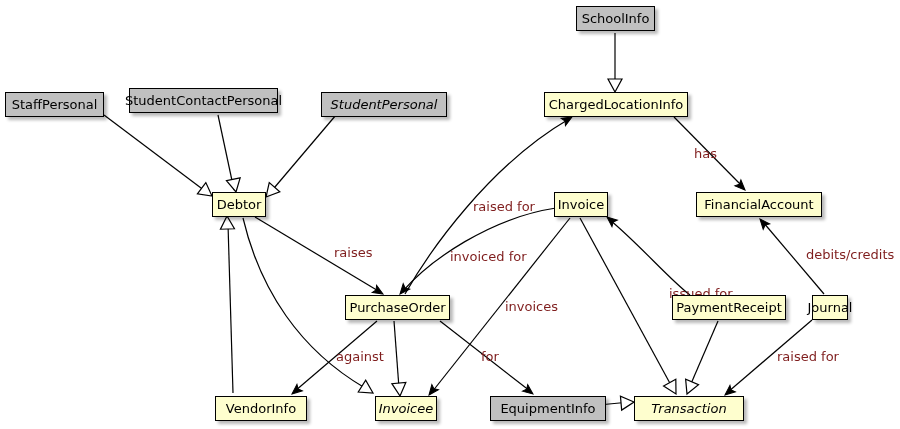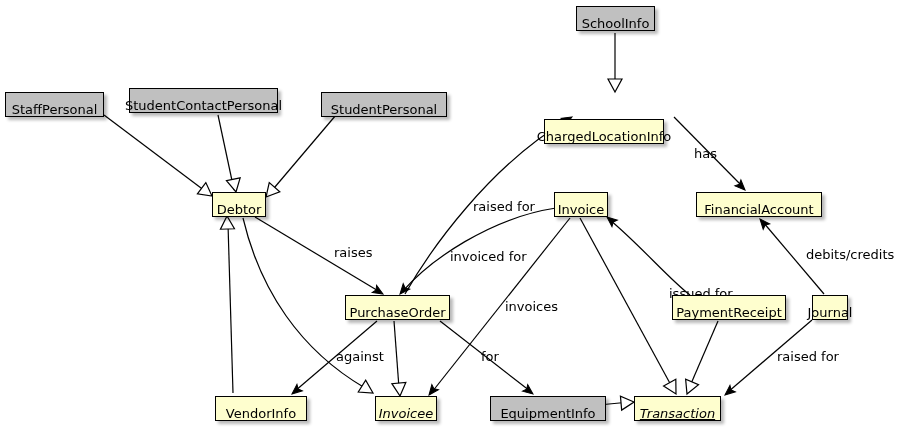--- a/index.html
+++ b/index.html
@@ -22,42 +22,42 @@
     width: 900px;
     height: 429px;
   }
   .node {
     position: absolute;
     box-sizing: border-box;
     border: 1.5px solid #000000;
     font-size: 13px;
     line-height: 1;
     display: flex;
-    align-items: flex-end;
+    align-items: center;
     justify-content: center;
     white-space: nowrap;
     padding: 0 7px;
     height: 25px;
     color: #000000;
     box-shadow: 3px 3px 3px rgba(0,0,0,0.28);
     z-index: 5;
   }
   .node.entity {
     background: #FEFECE;
   }
   .node.external {
     background: #C0C0C0;
   }
   .node.abstract {
     font-style: italic;
   }
   .edge-label {
     position: absolute;
     font-size: 13px;
-    color: #000000;
+    color: #7f1d1d;
     white-space: nowrap;
     background: transparent;
     z-index: 4;
     line-height: 1;
   }
   .edge-line {
     fill: none;
     stroke: #000000;
     stroke-width: 1.2;
   }
@@ -200,27 +200,27 @@
       </g>
     </svg>
 
   <div id="nodes-layer">
       <div class="node external" style="left: 5px; top: 92px; width: 99px;">
         <span>StaffPersonal</span>
       </div>
       <div class="node external" style="left: 129px; top: 88px; width: 149px;">
         <span>StudentContactPersonal</span>
       </div>
-      <div class="node external" style="left: 321px; top: 92px; width: 126px;">
+      <div class="node external" style="left: 321px; top: 92px; width: 126px; font-style: italic;">
         <span>StudentPersonal</span>
       </div>
       <div class="node external" style="left: 576px; top: 6px; width: 79px;">
         <span>SchoolInfo</span>
       </div>
-      <div class="node entity" style="left: 544px; top: 92px; width: 120px; margin-top: 27px;">
+      <div class="node entity" style="left: 544px; top: 92px; width: 144px;">
         <span>ChargedLocationInfo</span>
       </div>
       <div class="node entity" style="left: 212px; top: 192px; width: 54px;">
         <span>Debtor</span>
       </div>
       <div class="node entity" style="left: 554px; top: 192px; width: 54px;">
         <span>Invoice</span>
       </div>
       <div class="node entity" style="left: 696px; top: 192px; width: 126px;">
         <span>FinancialAccount</span>
@@ -236,21 +236,21 @@
       </div>
       <div class="node entity" style="left: 215px; top: 396px; width: 92px;">
         <span>VendorInfo</span>
       </div>
       <div class="node entity abstract" style="left: 375px; top: 396px; width: 62px;">
         <span>Invoicee</span>
       </div>
       <div class="node external" style="left: 490px; top: 396px; width: 116px;">
         <span>EquipmentInfo</span>
       </div>
-      <div class="node entity abstract" style="left: 634px; top: 396px; width: 87px; text-decoration: underline;">
+      <div class="node entity abstract" style="left: 634px; top: 396px; width: 110px;">
         <span>Transaction</span>
       </div>
     </div>
   <div id="labels-layer">
       <div class="edge-label" style="left: 694px; top: 147px;">has</div>
       <div class="edge-label" style="left: 473px; top: 200px;">raised for</div>
       <div class="edge-label" style="left: 334px; top: 246px;">raises</div>
       <div class="edge-label" style="left: 450px; top: 250px;">invoiced for</div>
       <div class="edge-label" style="left: 669px; top: 248px; margin-top: 39px;">issued for</div>
       <div class="edge-label" style="left: 806px; top: 248px;">debits/credits</div>

